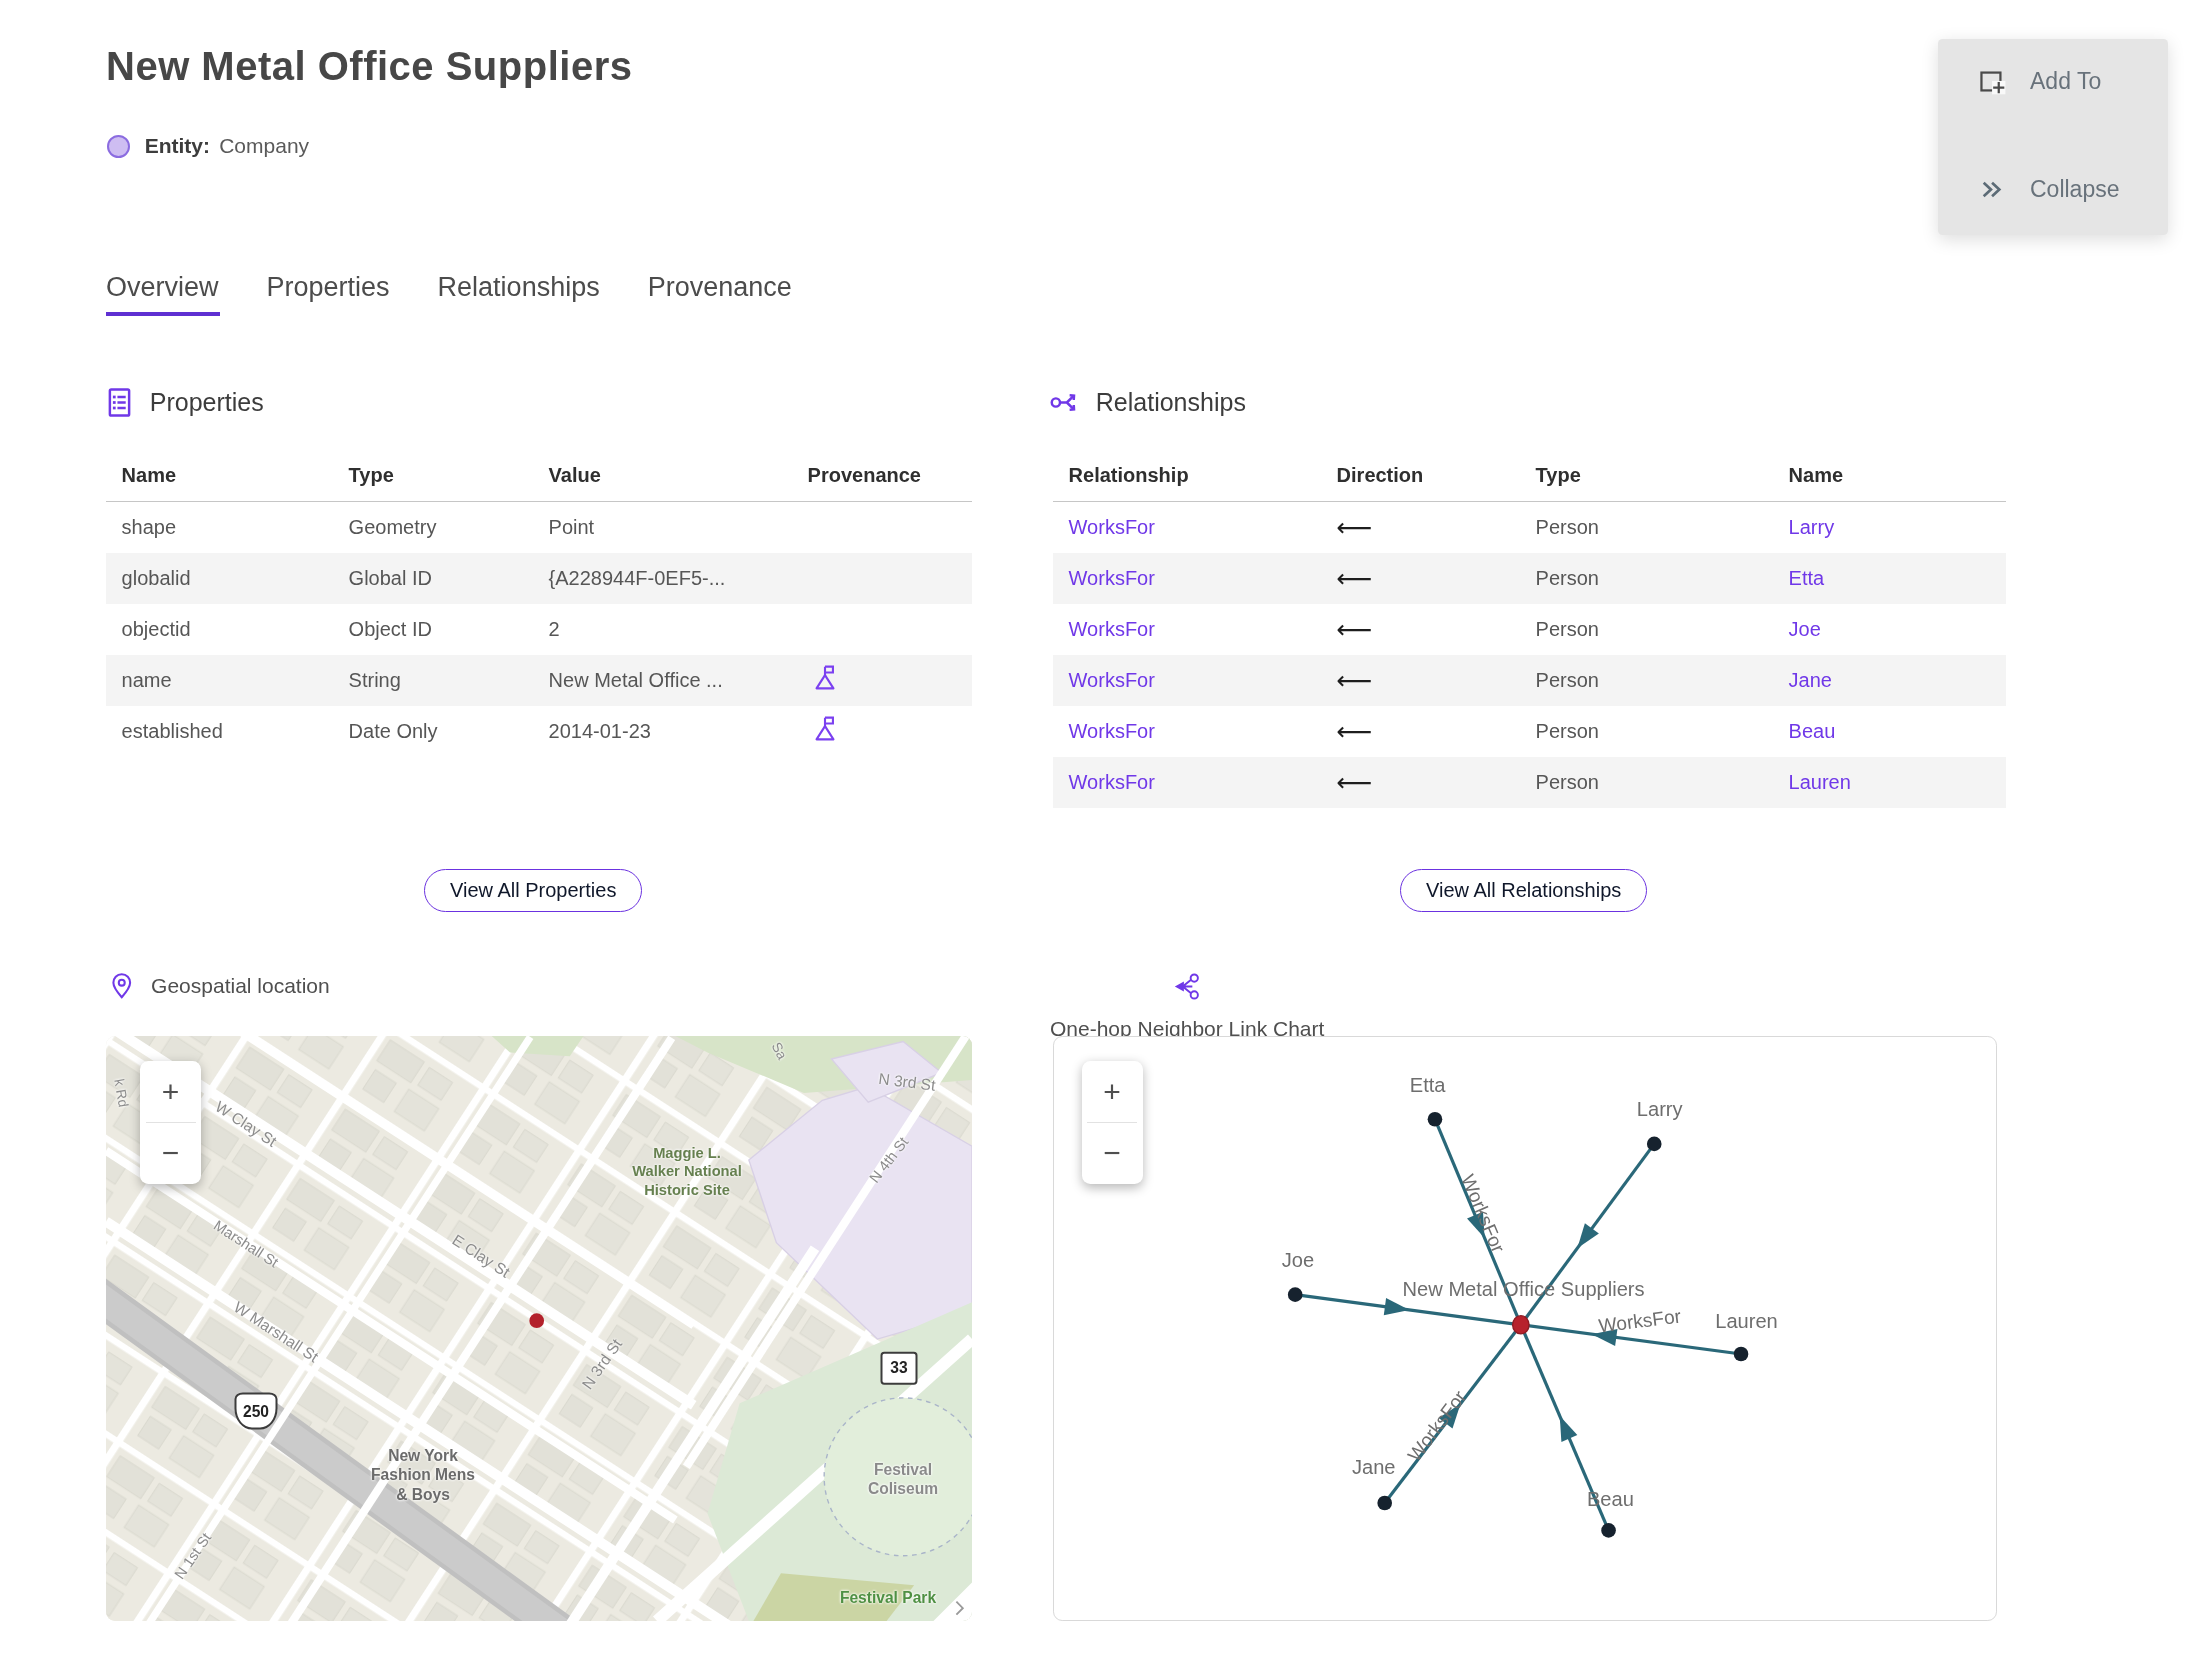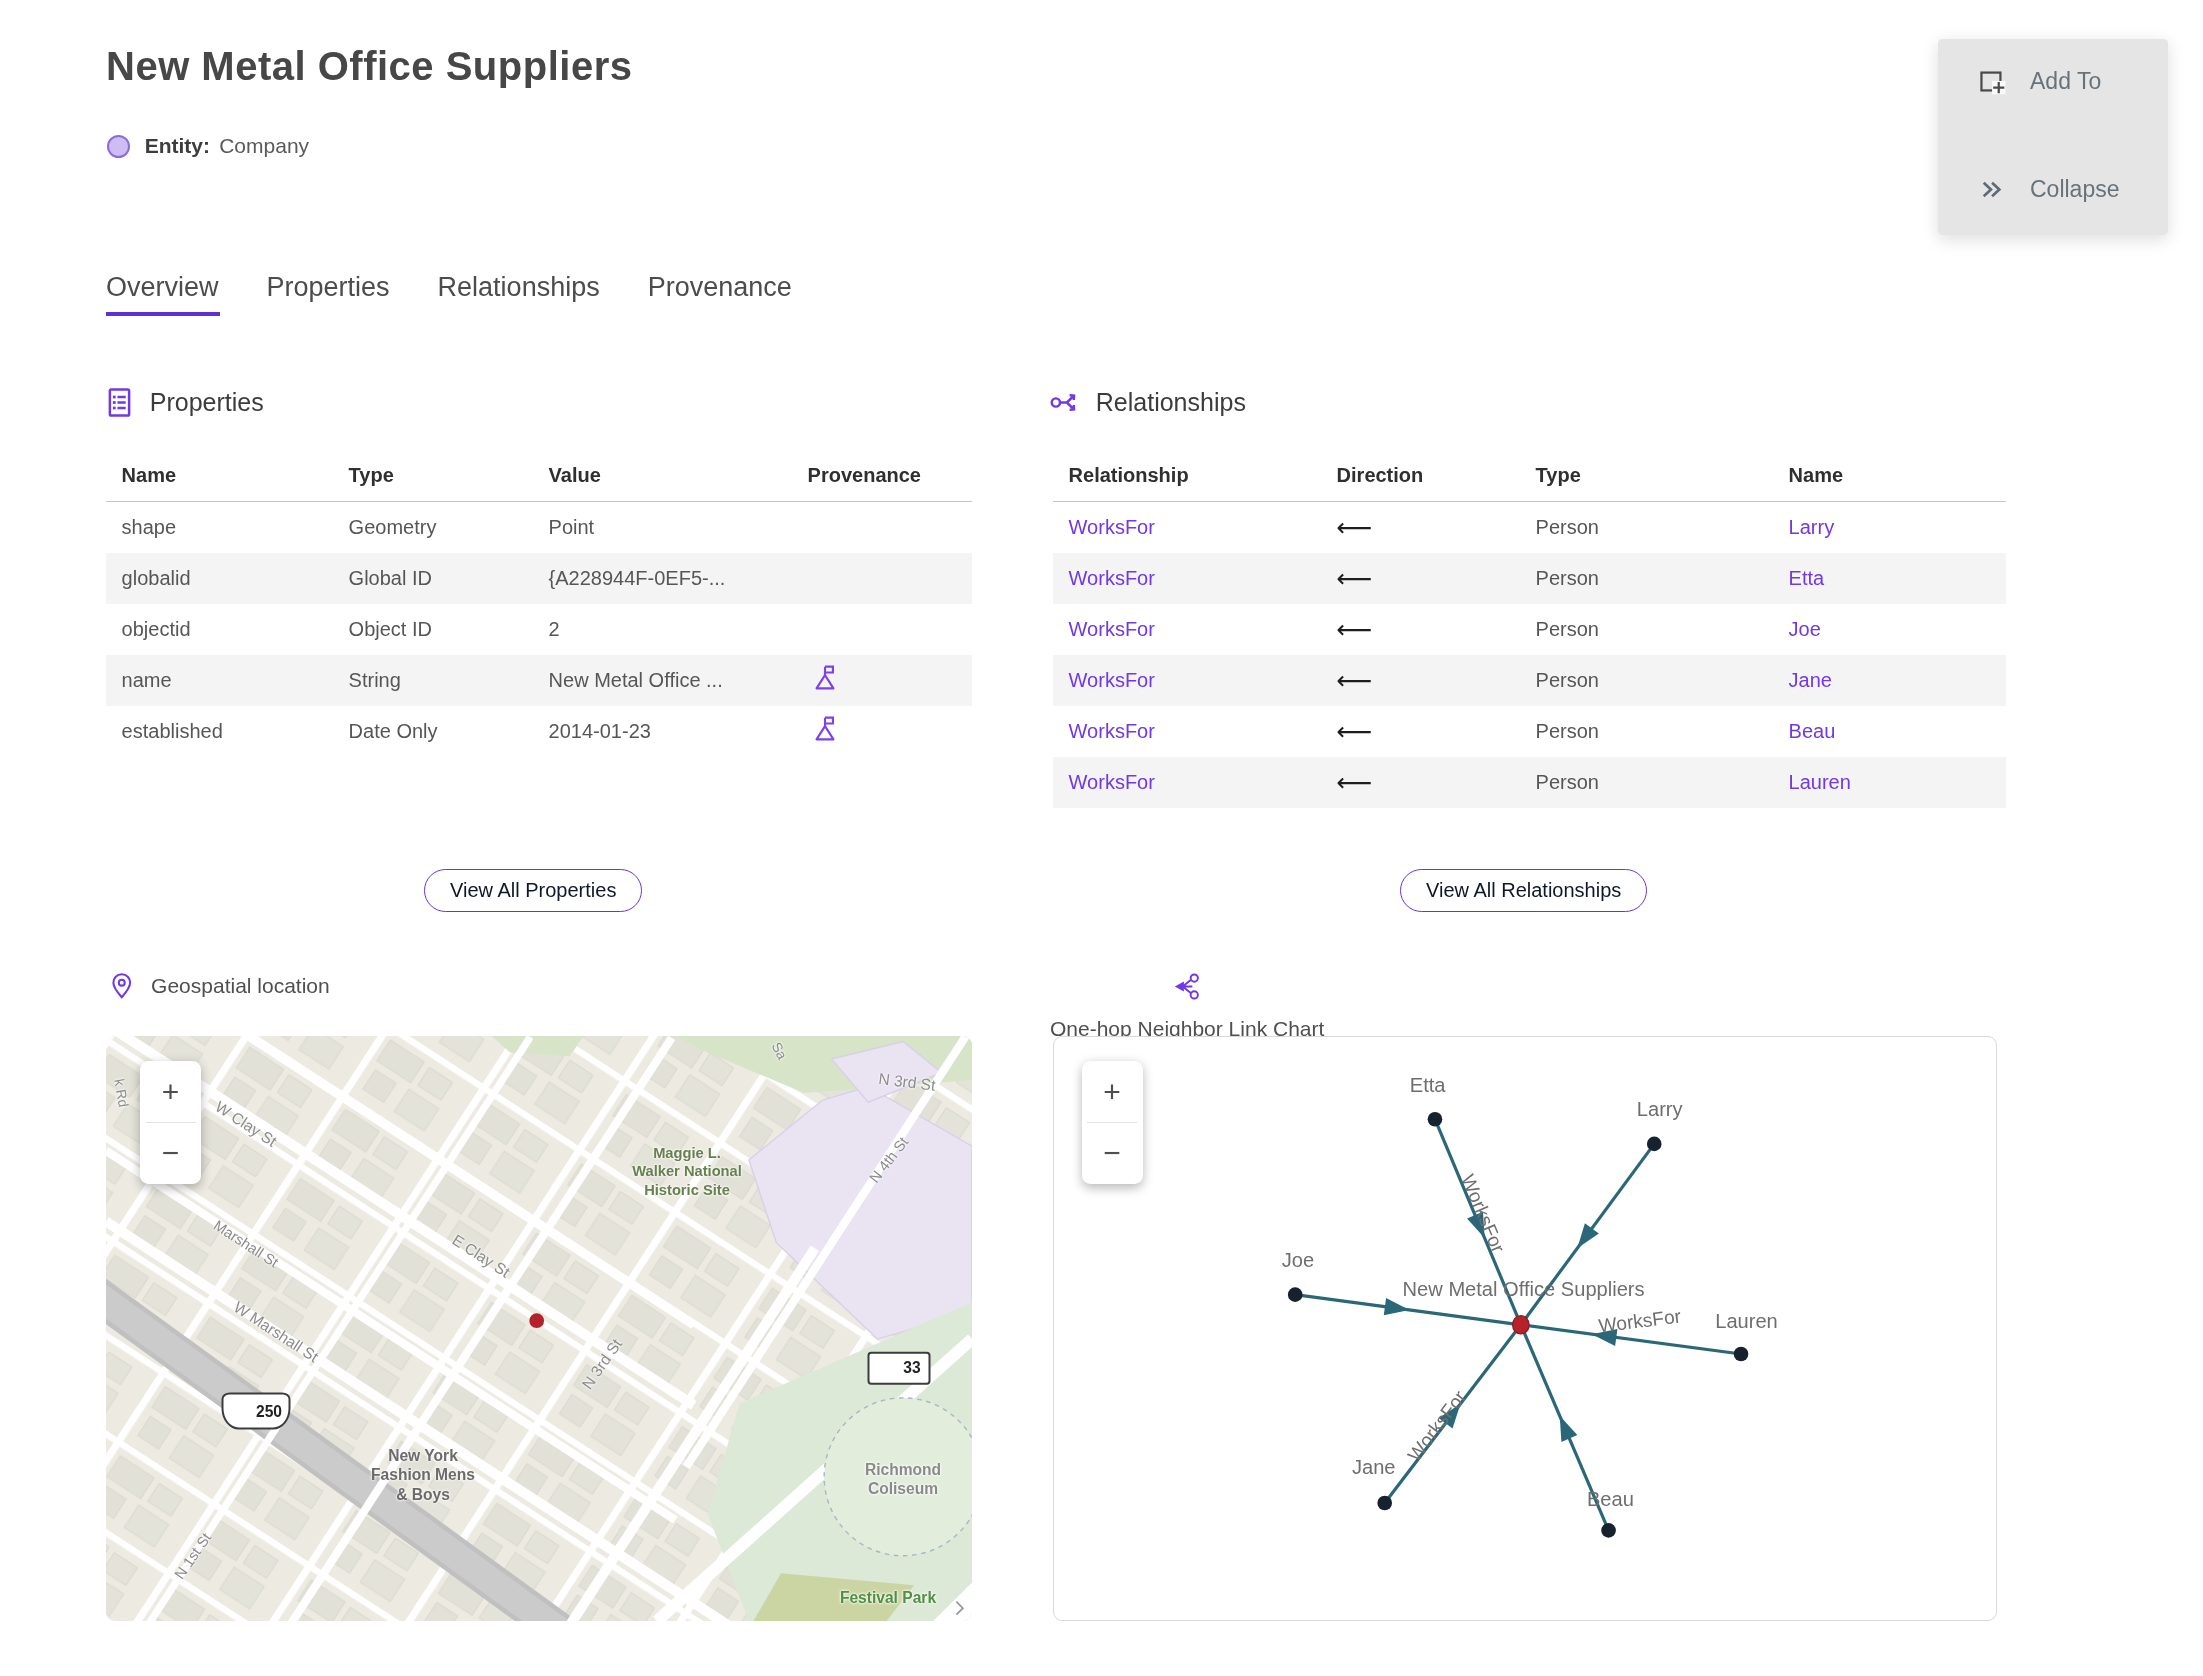--- a/index.html
+++ b/index.html
@@ -48,21 +48,21 @@
   
   .map-panel{left:106px;top:1036px;width:866px;height:585px;border-radius:9.2px;overflow:hidden;background:#eceae1;}
   .chart-panel{left:1053px;top:1036px;width:944px;height:585px;border-radius:9.2px;border:1.4px solid #d9d9d9;background:#fff;box-sizing:border-box;}
   .zoomctl{position:absolute;width:61px;height:123px;background:#fff;border-radius:8.3px;box-shadow:0 3.7px 11px rgba(0,0,0,.28);z-index:30;}
   .zoomctl .zbtn{height:61px;display:flex;align-items:center;justify-content:center;font-size:30px;color:#4f4f4f;cursor:pointer;}
   .zoomctl .div{height:0.9px;background:#e2e2e2;margin:0 5.5px;}
 
   .map-label{position:absolute;transform:translate(-50%,-50%);white-space:pre;text-align:center;line-height:1.25;z-index:20;
      text-shadow:0 0 2.8px #fff,0 0 2.8px #fff;}
   .shield{position:absolute;transform:translate(-50%,-50%);background:#fff;color:#222;font-weight:700;z-index:21;
-     display:flex;align-items:center;justify-content:center;padding-left:26px;}
+     display:flex;align-items:center;justify-content:center;}
   .shield.us{width:39px;height:33px;border:2.8px solid #3c3c3c;border-radius:8.3px 8.3px 17.4px 17.4px/6.4px 6.4px 21px 21px;font-size:15.6px;}
   .shield.square{width:33px;height:28.5px;border:2.8px solid #3c3c3c;border-radius:3.7px;font-size:15.6px;}
 
   svg text{font-family:"Liberation Sans","DejaVu Sans",sans-serif;}
 </style>
 </head>
 <body>
 
 <div class="abs page-title">New Metal Office Suppliers</div>
 <div class="abs entity-row">
@@ -290,21 +290,21 @@
 Walker National
 Historic Site</div>
       <div class="map-label" style="left: 140px; top: 208px; font-size: 14.7px; color: rgb(140, 140, 140); font-weight: 400; transform: translate(-50%, -50%) rotate(33deg);">Marshall St</div>
       <div class="map-label" style="left: 375px; top: 220px; font-size: 15.6px; color: rgb(140, 140, 140); font-weight: 400; transform: translate(-50%, -50%) rotate(33deg);">E Clay St</div>
       <div class="map-label" style="left: 170px; top: 296px; font-size: 15.6px; color: rgb(140, 140, 140); font-weight: 400; transform: translate(-50%, -50%) rotate(33deg);">W Marshall St</div>
       <div class="map-label" style="left: 496px; top: 328px; font-size: 15.6px; color: rgb(140, 140, 140); font-weight: 400; transform: translate(-50%, -50%) rotate(-55deg);">N 3rd St</div>
       <div class="map-label" style="left: 87px; top: 520px; font-size: 14.7px; color: rgb(140, 140, 140); font-weight: 400; transform: translate(-50%, -50%) rotate(-55deg);">N 1st St</div>
       <div class="map-label" style="left: 317px; top: 439px; font-size: 15.6px; color: rgb(107, 107, 107); font-weight: 700; transform: translate(-50%, -50%) rotate(0deg);">New York
 Fashion Mens
 &amp; Boys</div>
-      <div class="map-label" style="left: 797px; top: 443px; font-size: 15.6px; color: rgb(138, 138, 138); font-weight: 700; transform: translate(-50%, -50%) rotate(0deg);">Richmond
+      <div class="map-label" style="left: 797px; top: 443px; font-size: 15.6px; color: rgb(138, 138, 138); font-weight: 700; transform: translate(-50%, -50%) rotate(0deg);">Festival
 Coliseum</div>
       <div class="map-label" style="left: 782px; top: 562px; font-size: 15.6px; color: rgb(79, 144, 67); font-weight: 700; transform: translate(-50%, -50%) rotate(0deg);">Festival Park</div>
       <div class="shield us" style="left: 150px; top: 375px;">250</div>
       <div class="shield square" style="left: 793px; top: 332px;">33</div>
     </div>
 </div>
 
 <div class="abs chart-panel">
   <svg id="graph-svg" width="941" height="582" viewBox="0 0 1028 637" style="position:absolute;left:0;top:0;">
       <line x1="416" y1="90" x2="510" y2="315" stroke="#2a6879" stroke-width="3.5"></line>

